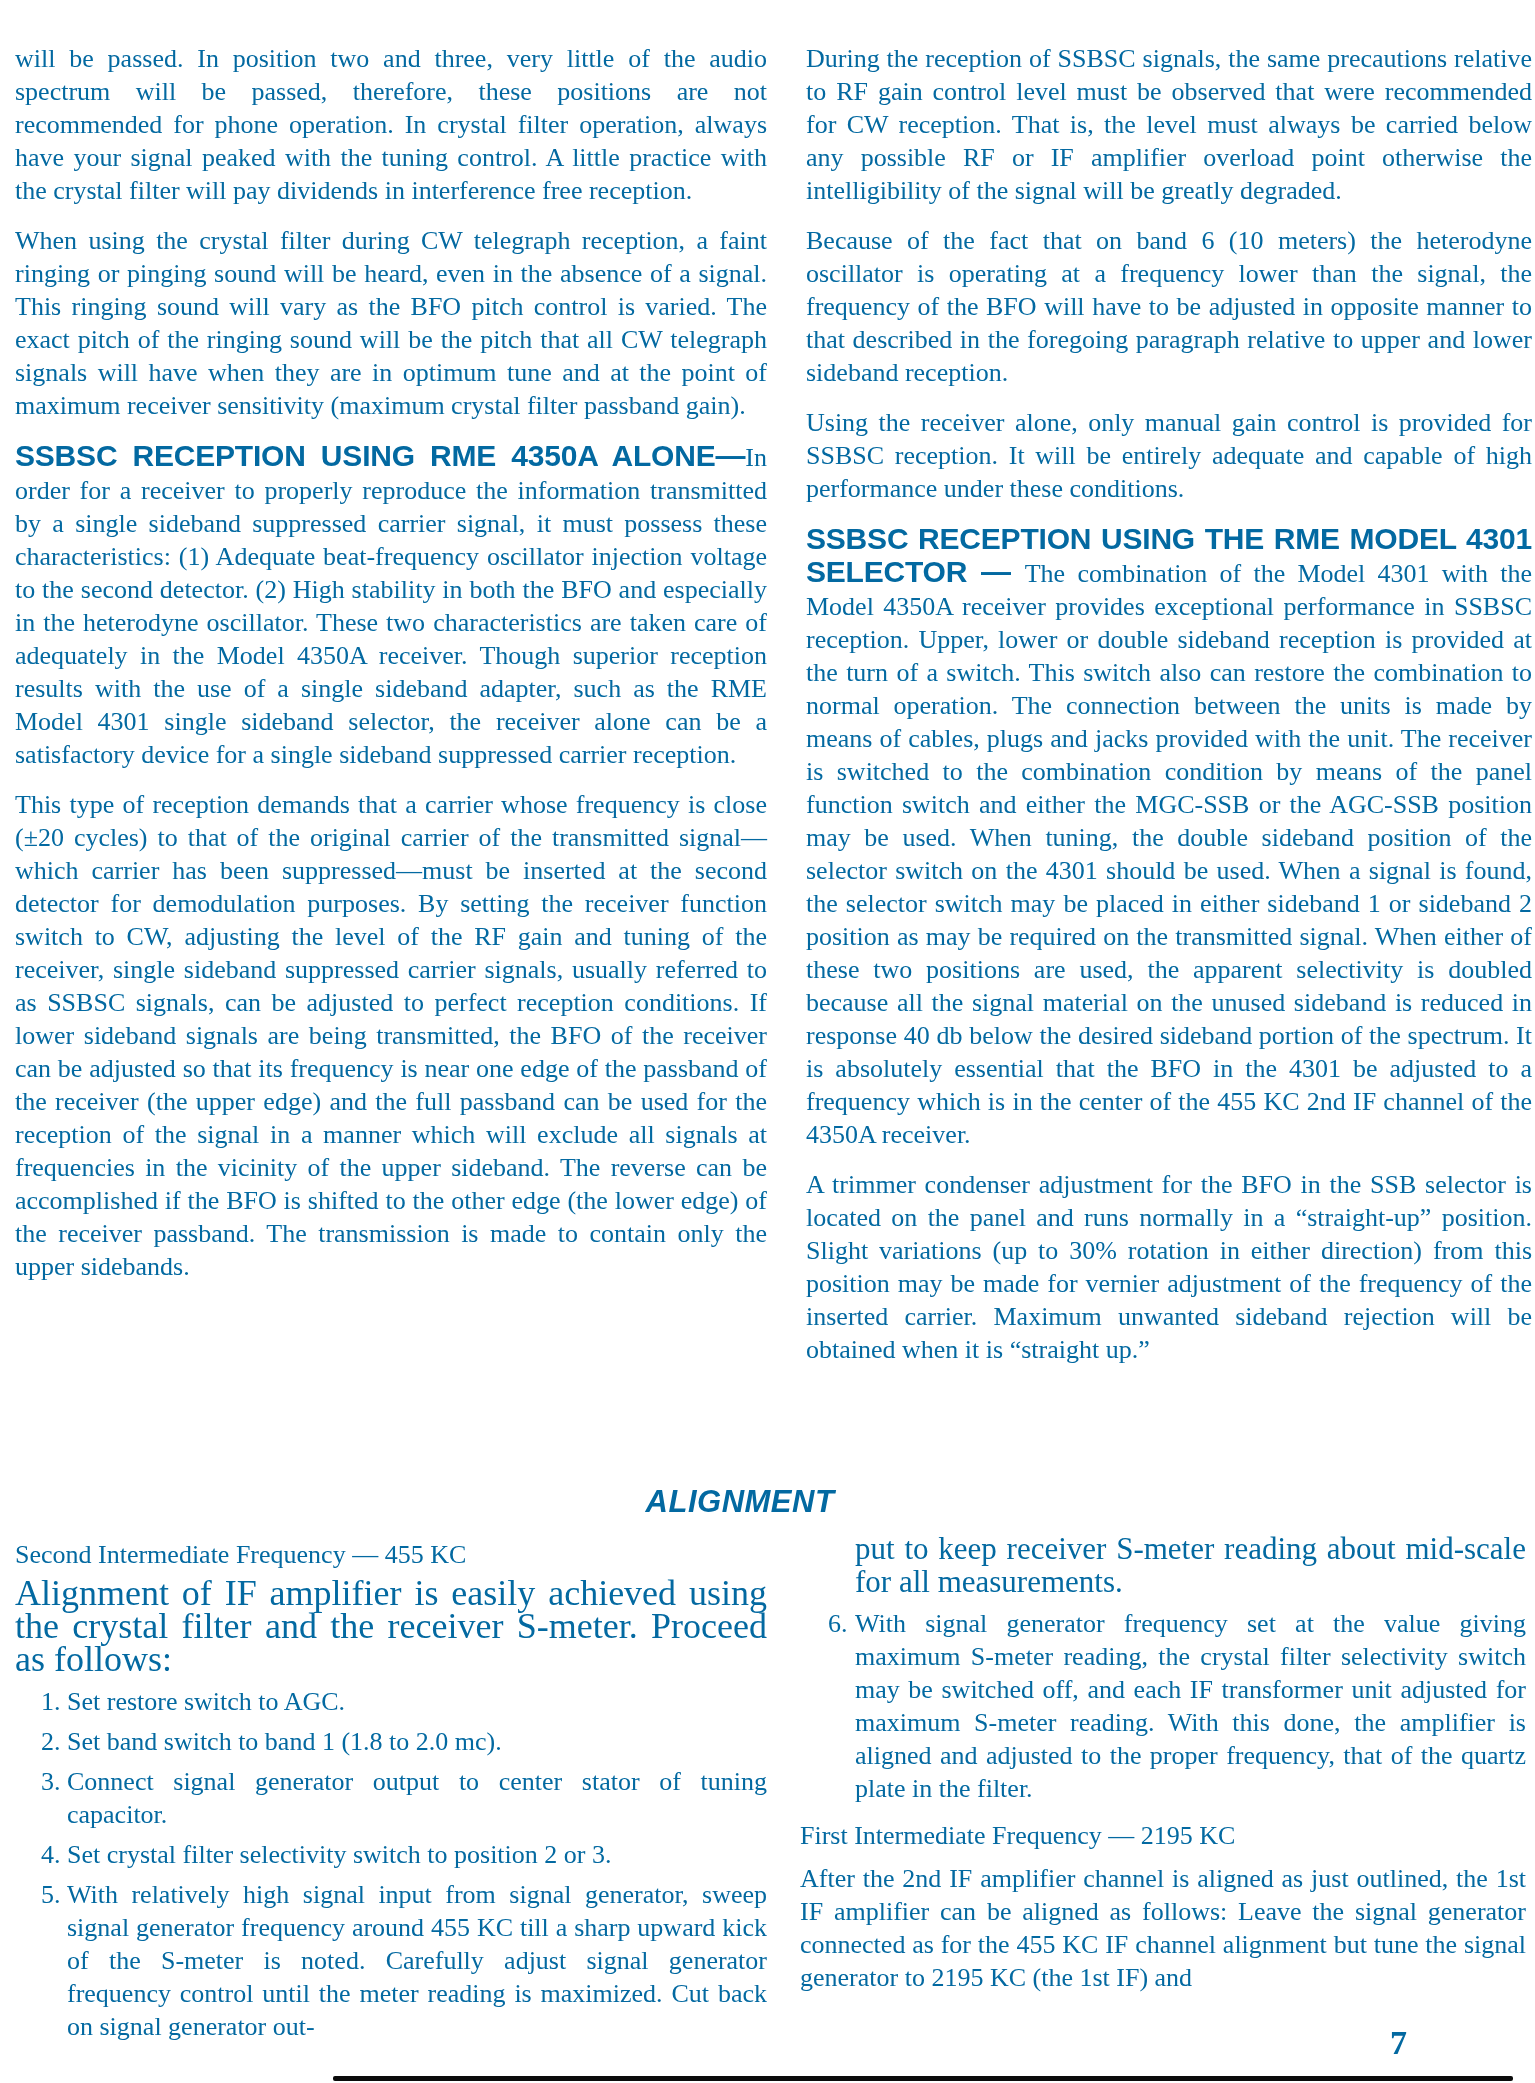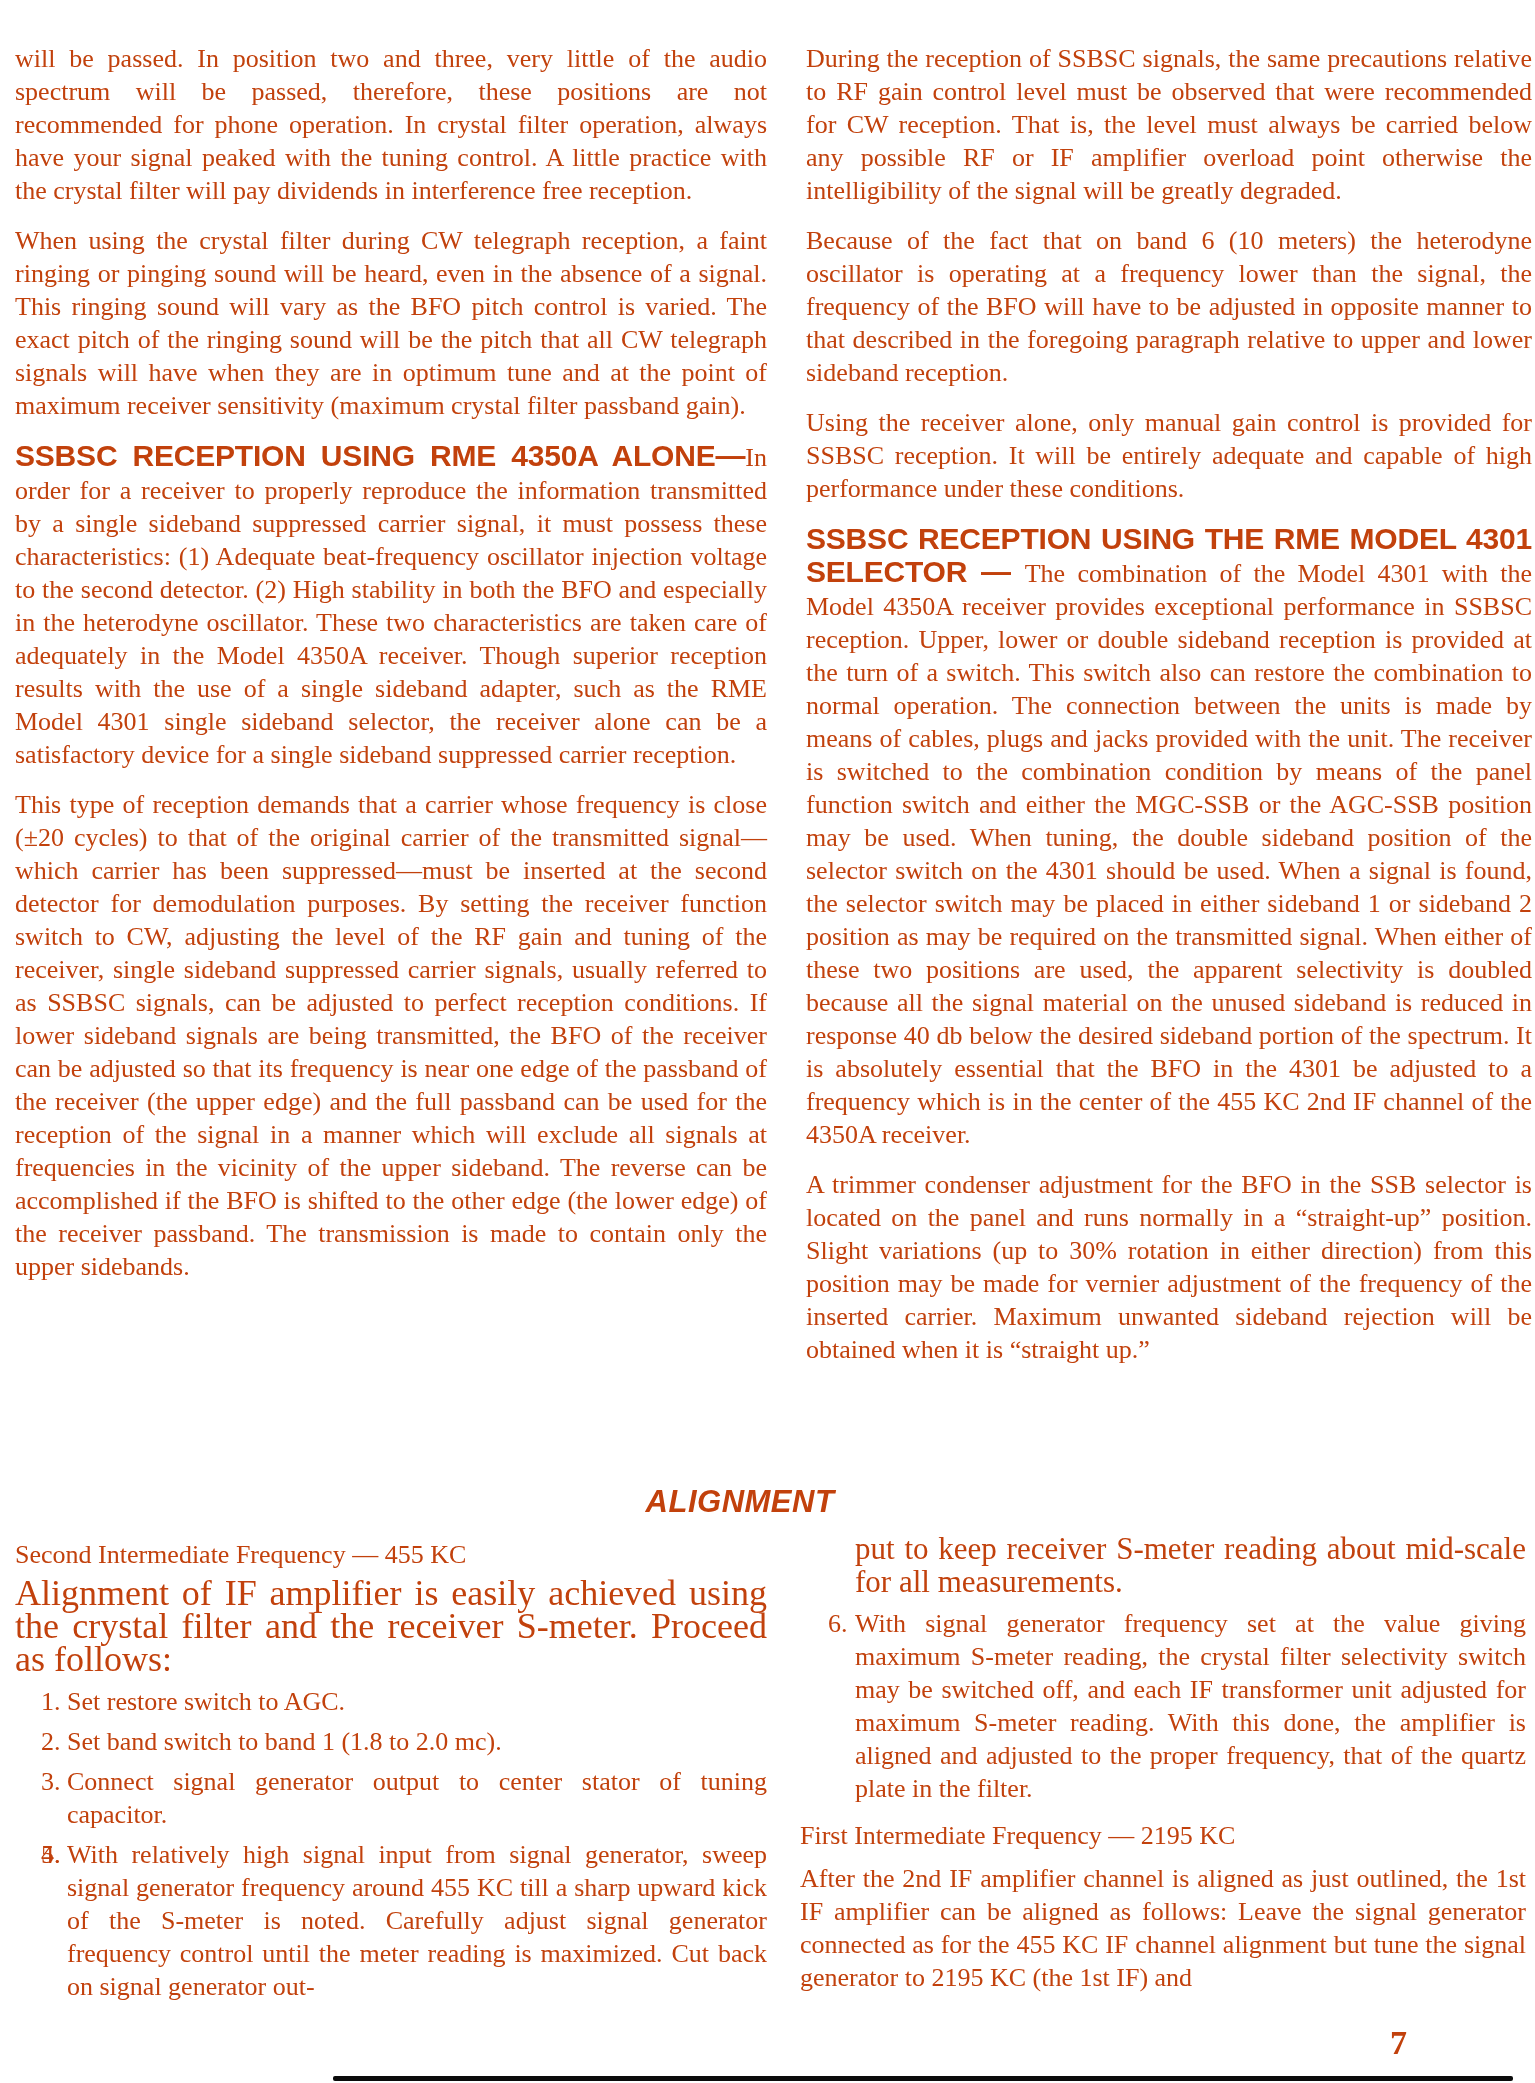--- a/index.html
+++ b/index.html
@@ -2,21 +2,21 @@
 <html><head>
 <meta charset="utf-8">
 <style>
   html, body { margin: 0; padding: 0; background: #e8e8e8; }
   .page {
     position: relative;
     width: 1535px;
     height: 2083px;
     margin: 0 auto;
     background: #ffffff;
-    color: #c2410c;
+    color: #0369a1;
     overflow: hidden;
     font-family: "Liberation Serif", serif;
   }
   .top-columns {
     position: absolute;
     top: 42px;
     left: 15px;
     display: flex;
   }
   .col-left  { width: 752px; }
@@ -155,20 +155,21 @@
       <div class="li">
         <span class="num">2.</span>
         <span>Set band switch to band 1 (1.8 to 2.0 mc).</span>
       </div>
       <div class="li">
         <span class="num">3.</span>
         <span>Connect signal generator output to center stator of tuning capacitor.</span>
       </div>
       <div class="li">
         <span class="num">4.</span>
+        <span>Set crystal filter selectivity switch to position 2 or 3.</span>
       </div>
       <div class="li">
         <span class="num">5.</span>
         <span>With relatively high signal input from signal generator, sweep signal generator frequency around 455 KC till a sharp upward kick of the S-meter is noted.  Carefully adjust signal generator frequency control until the meter reading is maximized.  Cut back on signal generator out-</span>
       </div>
     </div>
   </div>
 
   <div class="bottom-right">
     <p class="continuation">put to keep receiver S-meter reading about mid-scale for all measurements.</p>

